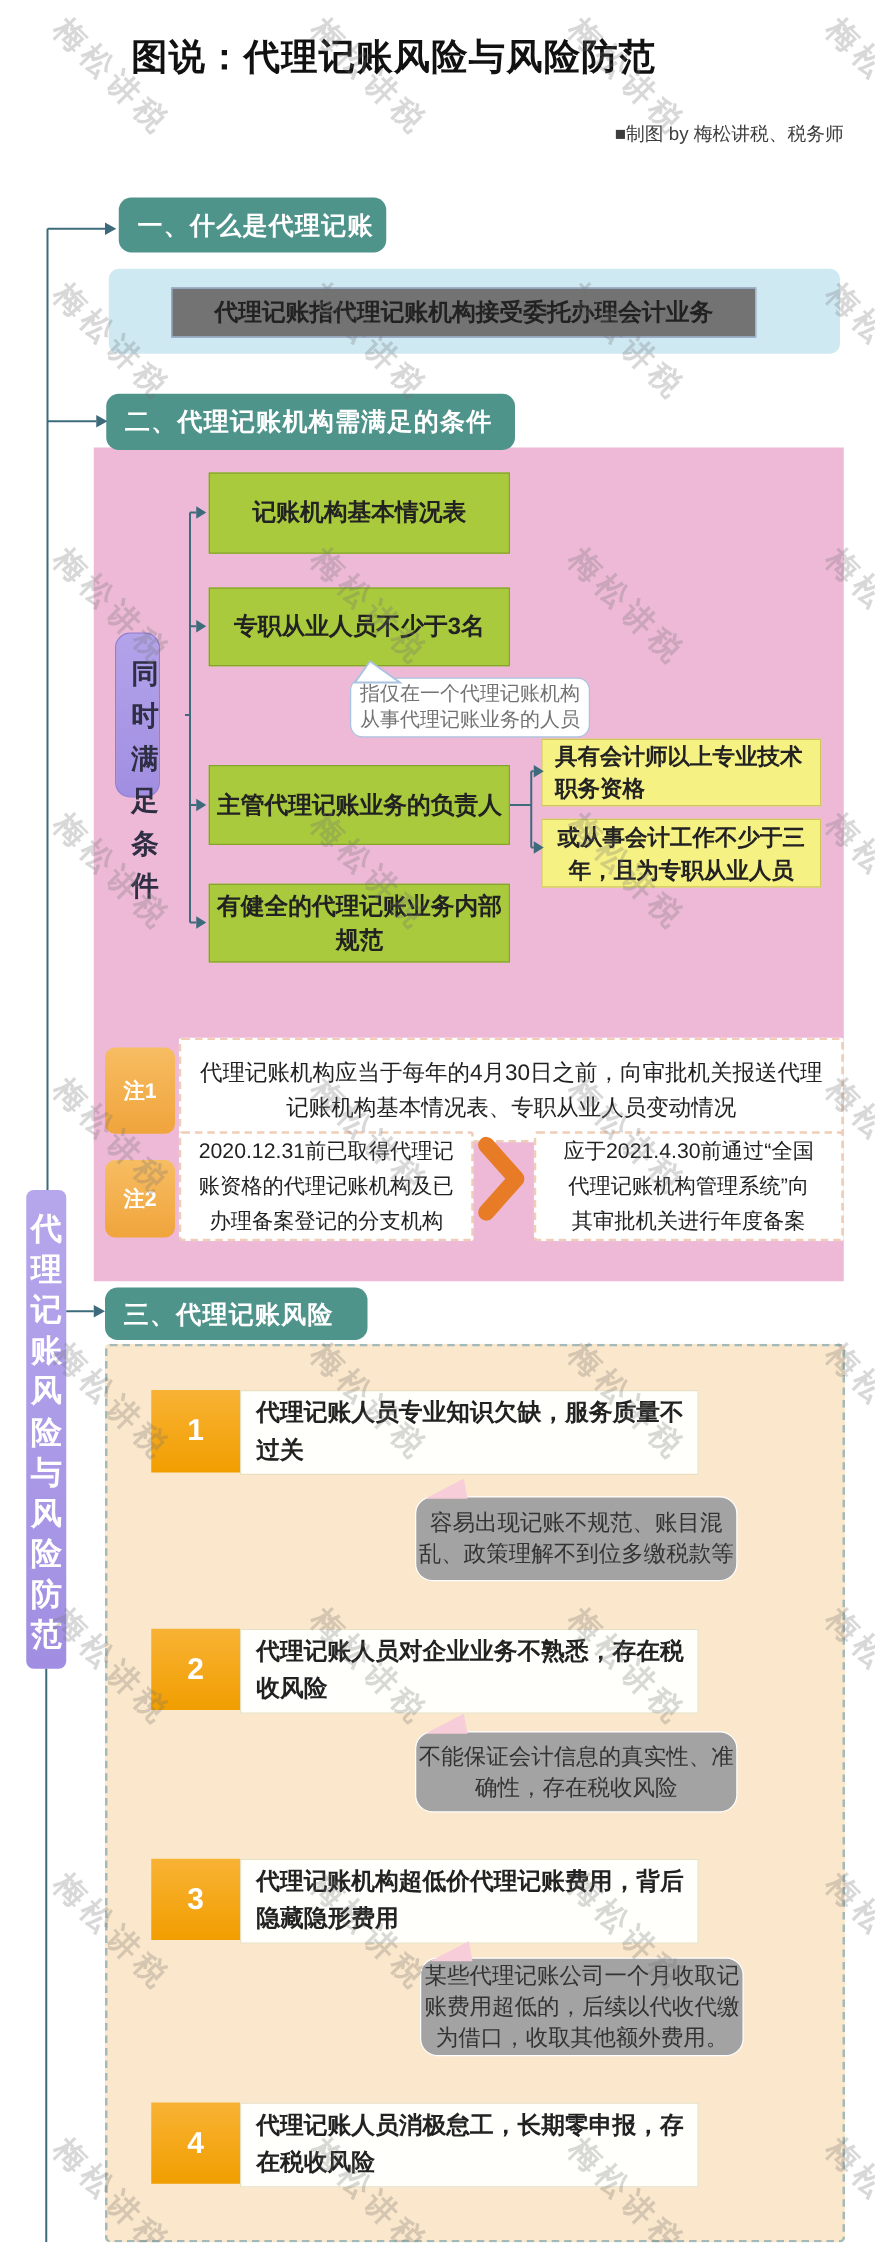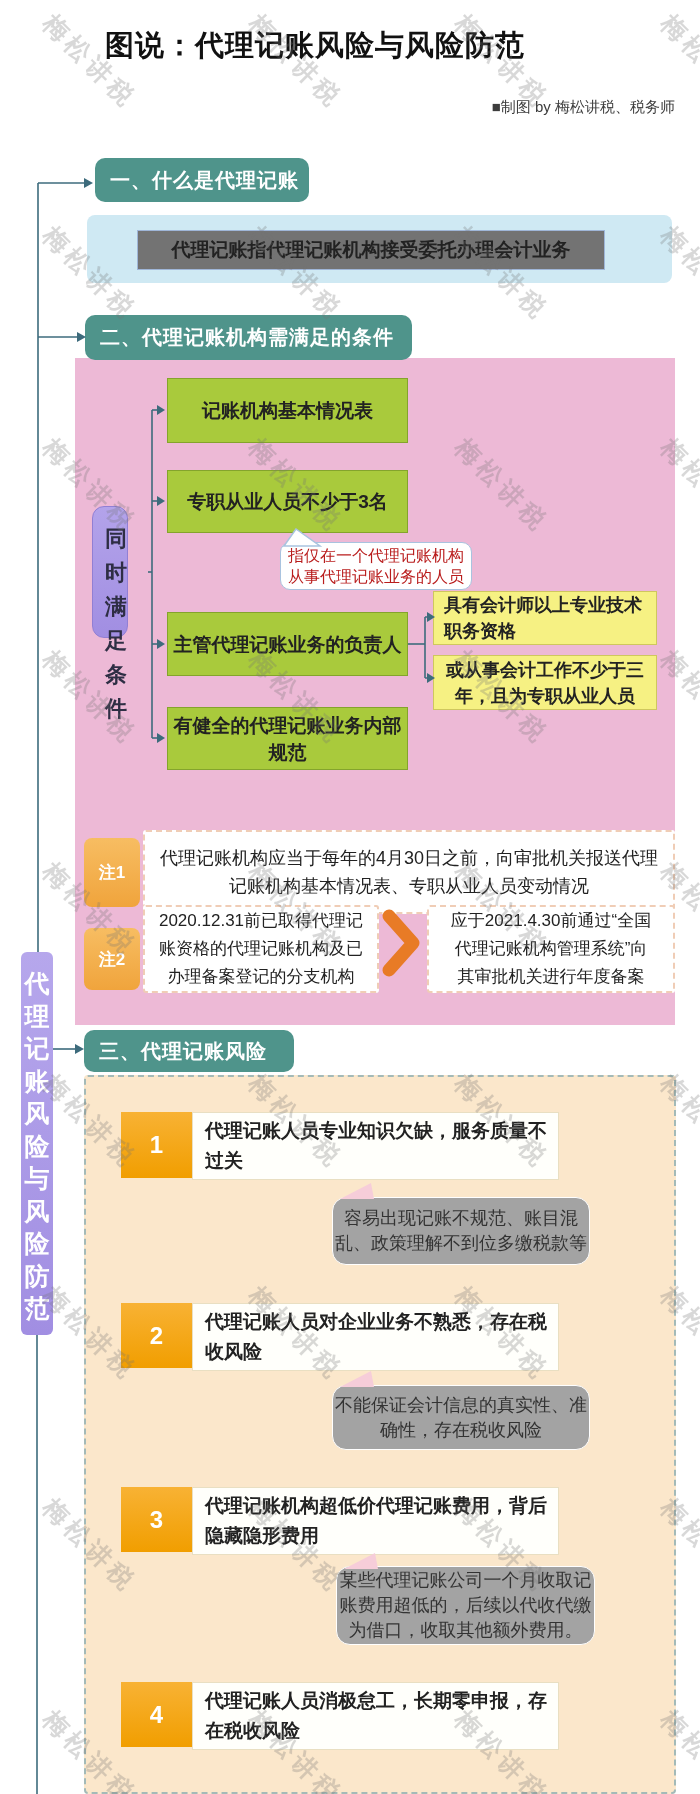--- a/index.html
+++ b/index.html
@@ -22,21 +22,21 @@
          font-size:19px;font-weight:600;text-align:center;line-height:27px;}
   
   .proot{background:linear-gradient(180deg,#b3a3ea,#a18ee2);border:1px solid #917fd4;border-radius:12px;
          color:#2e2e44;font-size:22px;font-weight:bold;text-align:center;line-height:34px;padding-top:15px;}
   
   .yellow{background:#f6f183;border:1px solid #cfc75e;font-size:18px;font-weight:600;line-height:26px;
           display:flex;align-items:center;padding-left:10px;}
   .yellow.center{justify-content:center;text-align:center;padding-left:0;}
   
   .wbubble{background:#ffffff;border:1.5px solid #a9c3df;border-radius:10px;font-size:16px;line-height:21px;
-           display:flex;align-items:center;justify-content:center;text-align:center;color:#b91c1c;}
+           display:flex;align-items:center;justify-content:center;text-align:center;color:#737373;}
   
   .nlabel{background:linear-gradient(180deg,#f7bd62,#f0a43c);border-radius:8px;color:#fff;font-weight:bold;
           font-size:17px;display:flex;align-items:center;justify-content:center;}
   .nbox{background:#ffffff;border:2px dashed #f0cdb6;border-radius:3px;font-size:18px;line-height:28px;
         display:flex;align-items:center;justify-content:center;text-align:center;}
   .nbox.small{font-size:17px;}
   
   .rsq{background:linear-gradient(180deg,#f8b234,#f19e00);color:#fff;font-weight:bold;font-size:24px;
        display:flex;align-items:center;justify-content:center;}
   .rbox{background:#fffffb;border:1px solid #e9dfc2;font-size:19px;font-weight:bold;line-height:30px;

